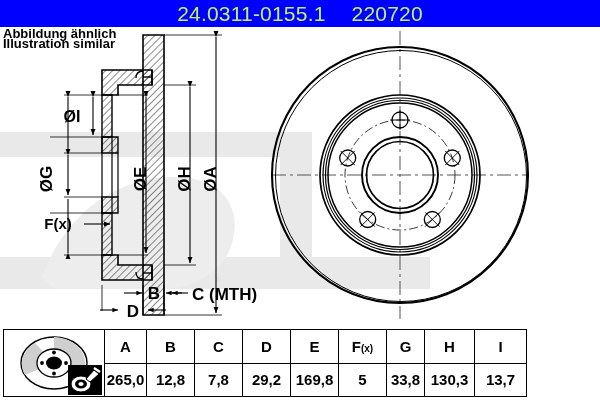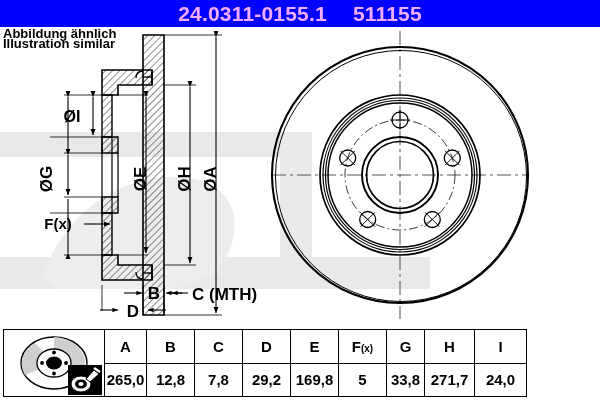--- a/index.html
+++ b/index.html
@@ -4,21 +4,21 @@
 <style>
   html,body{margin:0;padding:0;background:#fff;}
   body{width:600px;height:400px;overflow:hidden;
        font-family:"Liberation Sans", sans-serif;color:#000;}
   #root{position:relative;width:600px;height:400px;}
 
   
   .banner{position:absolute;left:0;top:0;width:600px;height:27px;
           background:#0000ff;display:flex;align-items:center;justify-content:center;}
   .banner-inner{display:flex;align-items:center;gap:26px;}
-  .banner span{color:#f0abfc;font-size:21px;font-weight:bold;letter-spacing:.2px;
+  .banner span{color:#bef264;font-size:21px;font-weight:normal;letter-spacing:.2px;
                line-height:1;font-family:"Liberation Sans", sans-serif;}
 
   
   .note{position:absolute;left:3px;top:29px;font-size:13px;font-weight:bold;
         line-height:10.4px;white-space:nowrap;}
 
   
   .drawing{position:absolute;left:0;top:27px;width:600px;height:296px;}
   .drawing svg{display:block;}
 
@@ -36,21 +36,21 @@
   .tool-icon-box{position:absolute;right:2px;bottom:1px;width:34px;height:30px;}
 </style>
 </head>
 <body>
 
 <div id="root">
 
   <div class="banner">
     <div class="banner-inner">
       <span>24.0311-0155.1</span>
-      <span>511155</span>
+      <span>220720</span>
     </div>
   </div>
 
   <div class="note">
     <div>Abbildung ähnlich</div>
     <div>Illustration similar</div>
   </div>
 
   <div class="drawing">
   <svg width="600" height="296" viewBox="0 0 600 296" xmlns="http://www.w3.org/2000/svg">
@@ -288,20 +288,20 @@
         <td class="hdr">I</td>
       </tr>
       <tr>
         <td class="val">265,0</td>
         <td class="val">12,8</td>
         <td class="val">7,8</td>
         <td class="val">29,2</td>
         <td class="val">169,8</td>
         <td class="val">5</td>
         <td class="val">33,8</td>
-        <td class="val">271,7</td>
-        <td class="val">24,0</td>
+        <td class="val">130,3</td>
+        <td class="val">13,7</td>
       </tr>
     </tbody>
       </table>
   </div>
 
 </div>
 
 </body></html>

